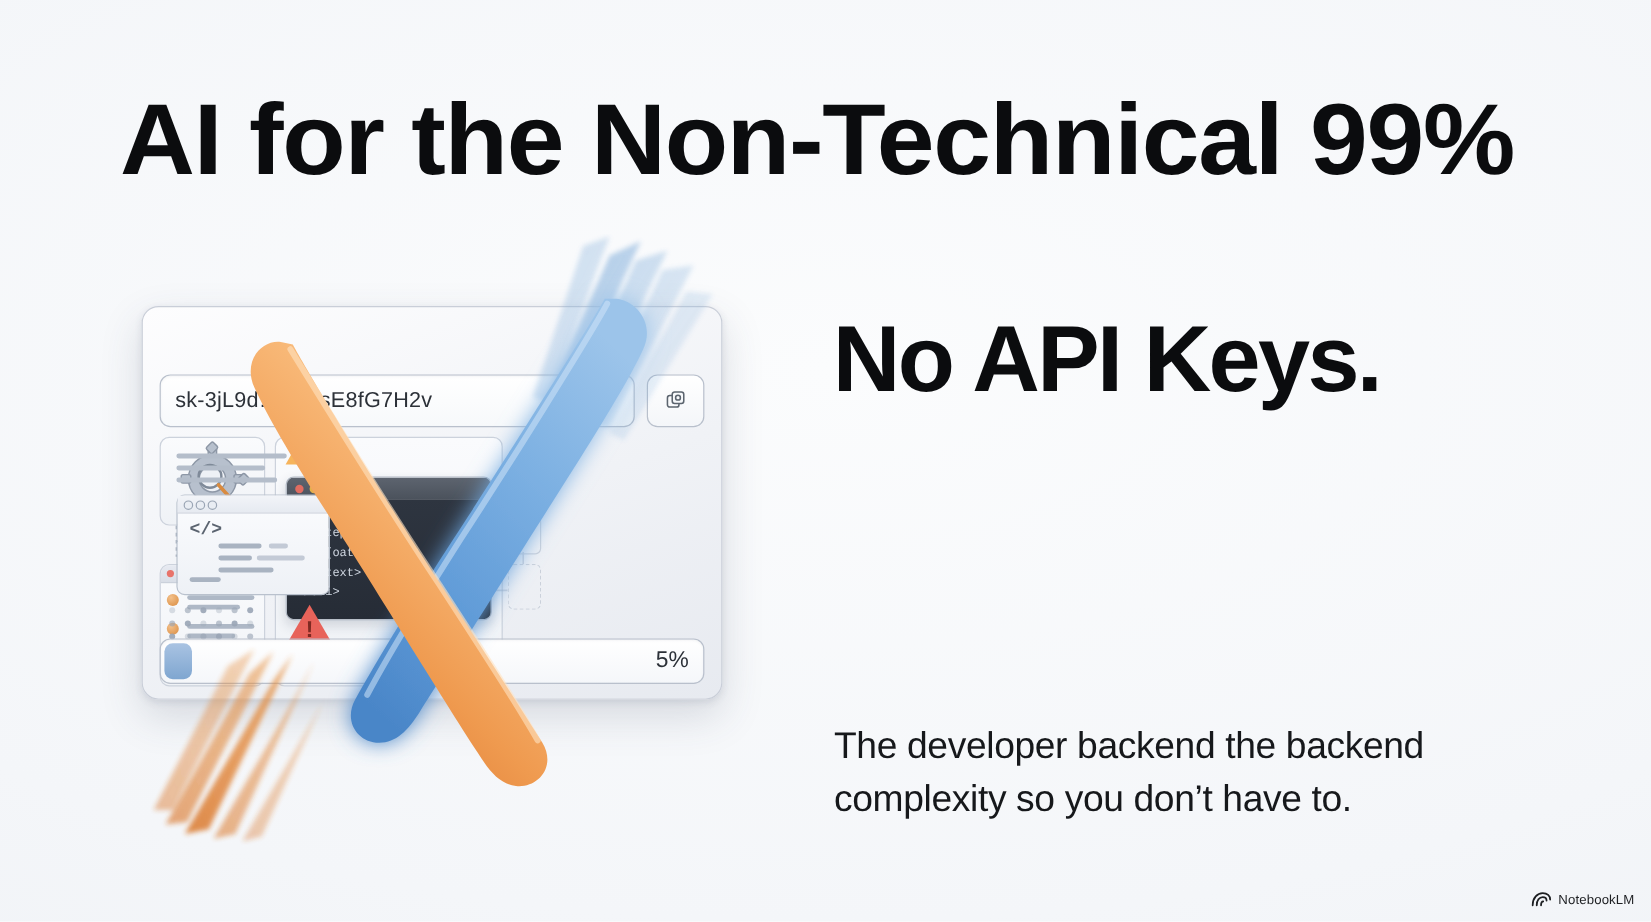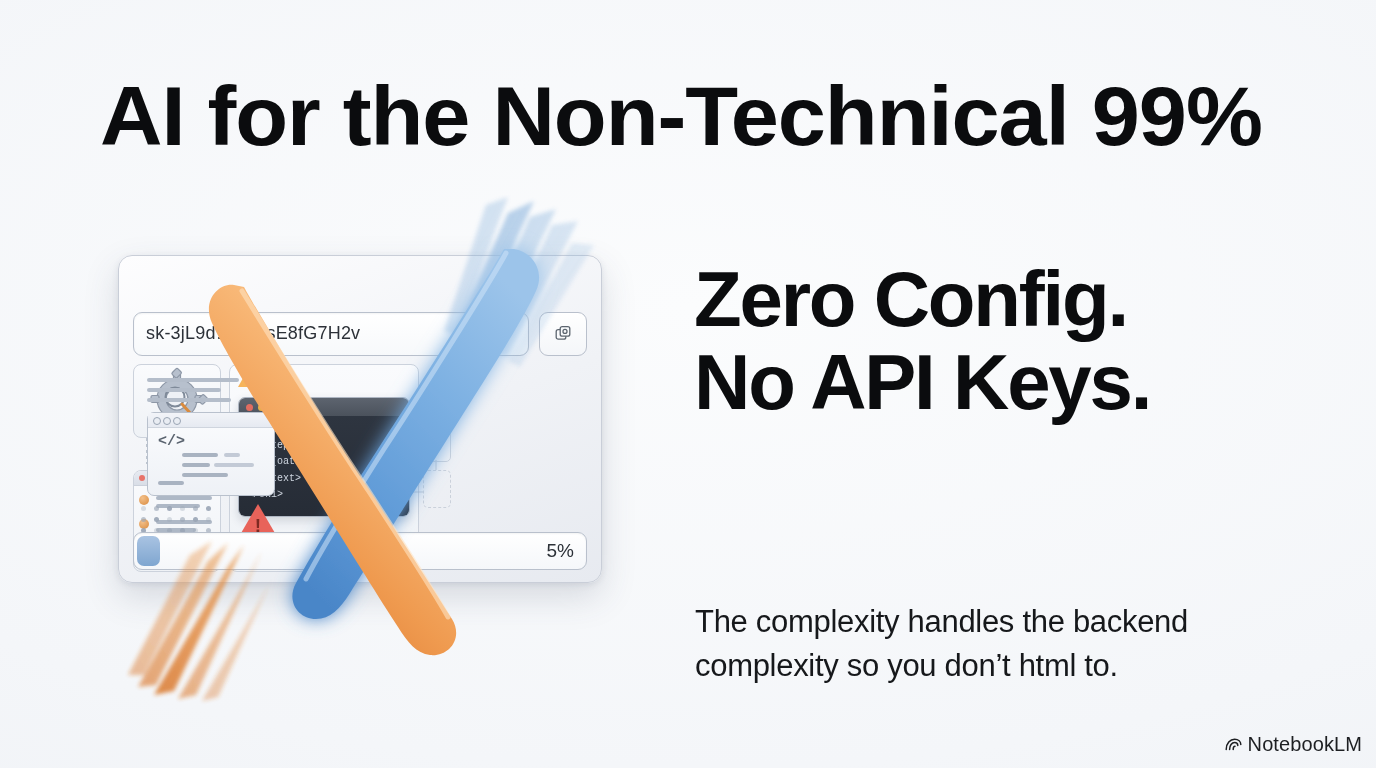--- a/index.html
+++ b/index.html
@@ -168,21 +168,21 @@
     position:absolute;right:12px;top:7px;font-size:19px;color:#2c3138;font-weight:400;
   }
 
   
   .xwrap{position:absolute;left:120px;top:195px;width:520px;height:510px;pointer-events:none;}
   .xwrap svg{display:block;width:100%;height:100%;}
 
   
   .wm{
     position:absolute;right:14px;bottom:12px;display:flex;align-items:center;gap:6px;
-    color:#1d1f22;font-size:20px;font-weight:400;letter-spacing:.1px;
+    color:#1d1f22;font-size:11px;font-weight:400;letter-spacing:.1px;
   }
   .wm svg{display:block;}
 </style>
 </head>
 <body>
 
 <div class="stage">
 
   <div class="title">AI for the Non-Technical 99%</div>
 
@@ -421,27 +421,26 @@
         <path d="M128 92 C142 118 210 230 250 290 C280 336 316 392 336 424
                  C348 444 332 462 314 460 C300 458 292 448 282 432
                  C252 386 186 278 146 216 C122 178 104 146 96 128
                  C86 106 102 88 118 90 Z" fill="url(#gO)"></path>
         <path d="M126 96 C142 122 210 232 250 292 C280 338 314 390 332 422" stroke="#ffe3c2" stroke-width="5" fill="none" opacity=".6" stroke-linecap="round"></path>
       </svg>
     </div>
   </div>
 
   <div class="headline" id="headline">
-      <span class="hl">Zero Config.</span>
       <span class="hl">No API Keys.</span>
     </div>
 
   <div class="subtitle" id="subtitle">
-      <span class="sl">The complexity handles the backend</span>
-      <span class="sl">complexity so you don’t html to.</span>
+      <span class="sl">The developer backend the backend</span>
+      <span class="sl">complexity so you don’t have to.</span>
     </div>
 
   <div class="wm">
     <span>
       <svg width="17" height="13" viewBox="0 0 17 13" fill="none">
         <path d="M1.2 11.4 C1.2 5.3 5.2 1.2 9.6 1.2 C13.4 1.2 15.8 3.6 15.8 6.6" stroke="#1d1f22" stroke-width="1.5" stroke-linecap="round"></path>
         <path d="M4.6 11.4 C4.6 7.2 6.8 4.6 9.6 4.6 C11.6 4.6 12.8 5.8 12.8 7.4" stroke="#1d1f22" stroke-width="1.5" stroke-linecap="round"></path>
         <path d="M8.2 11.4 C8.2 9.4 8.9 8.2 10 8.2" stroke="#1d1f22" stroke-width="1.5" stroke-linecap="round"></path>
       </svg>
     </span>

